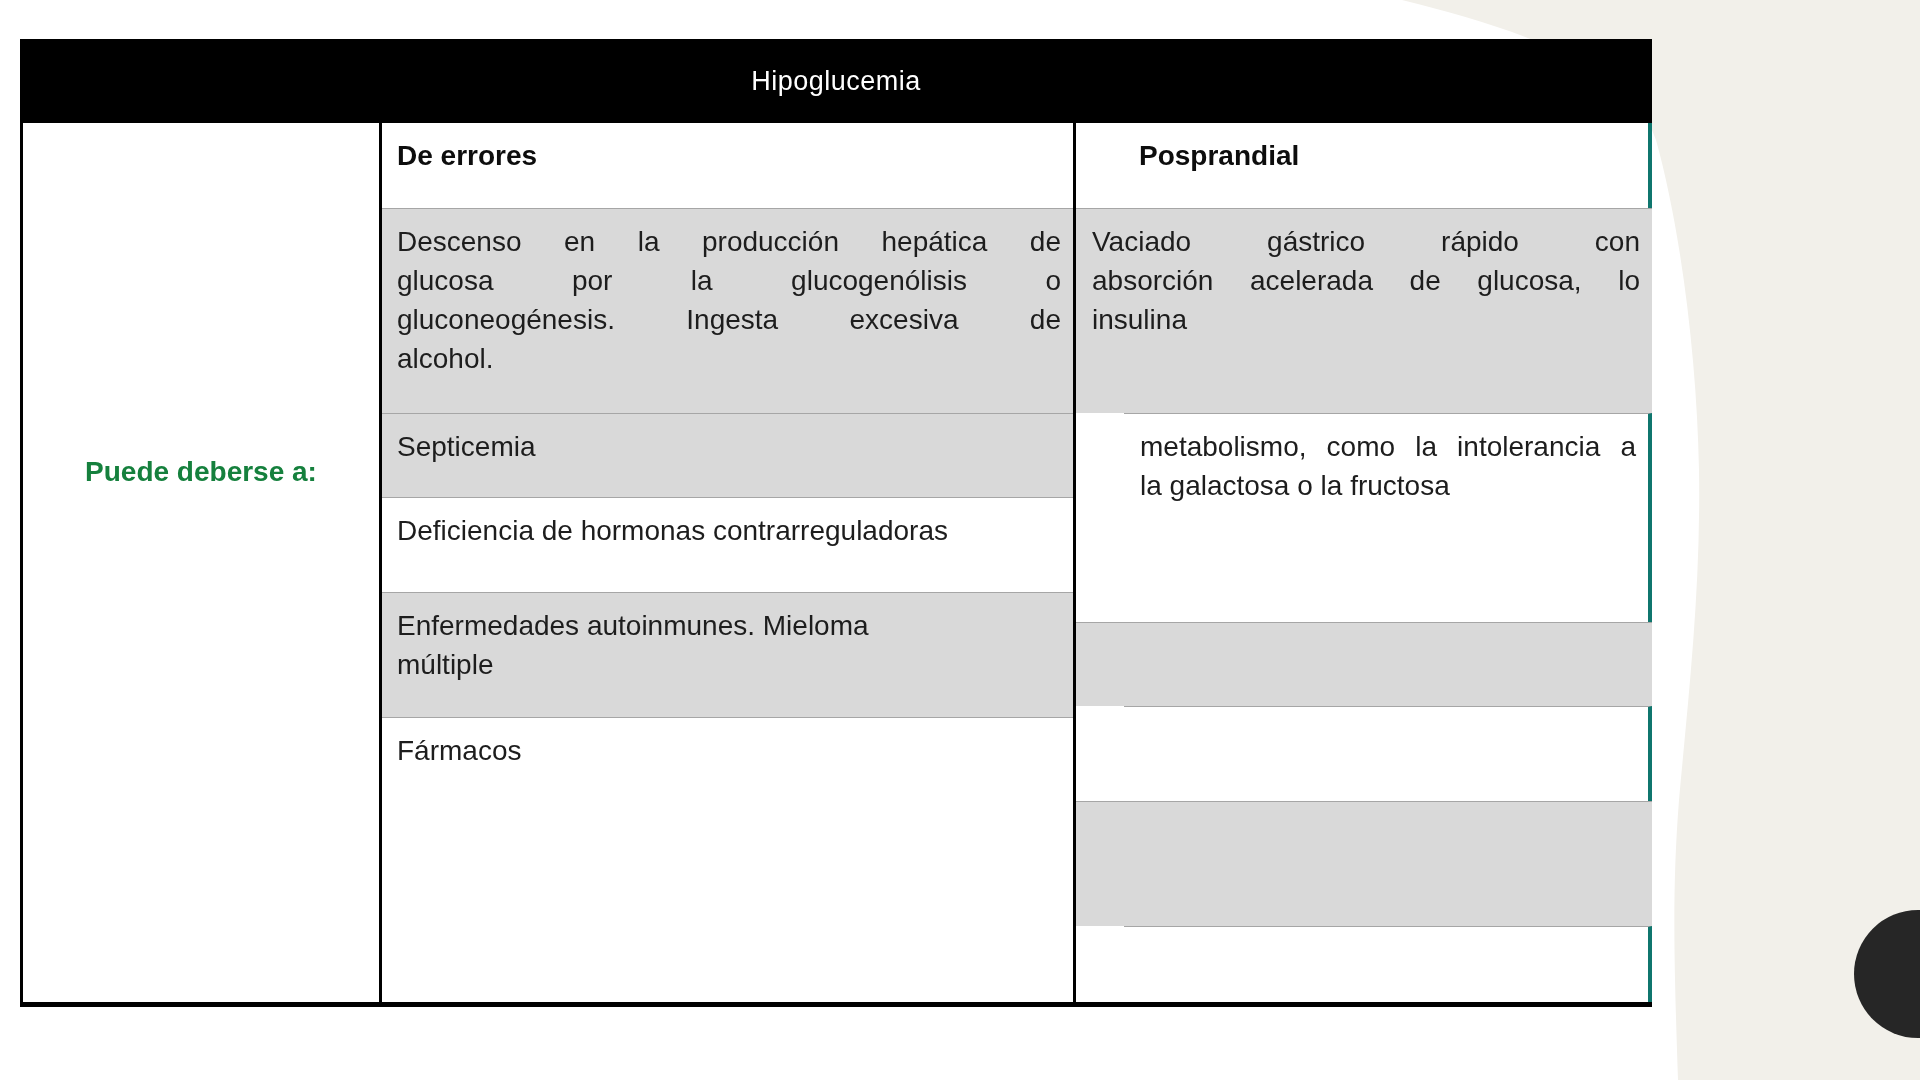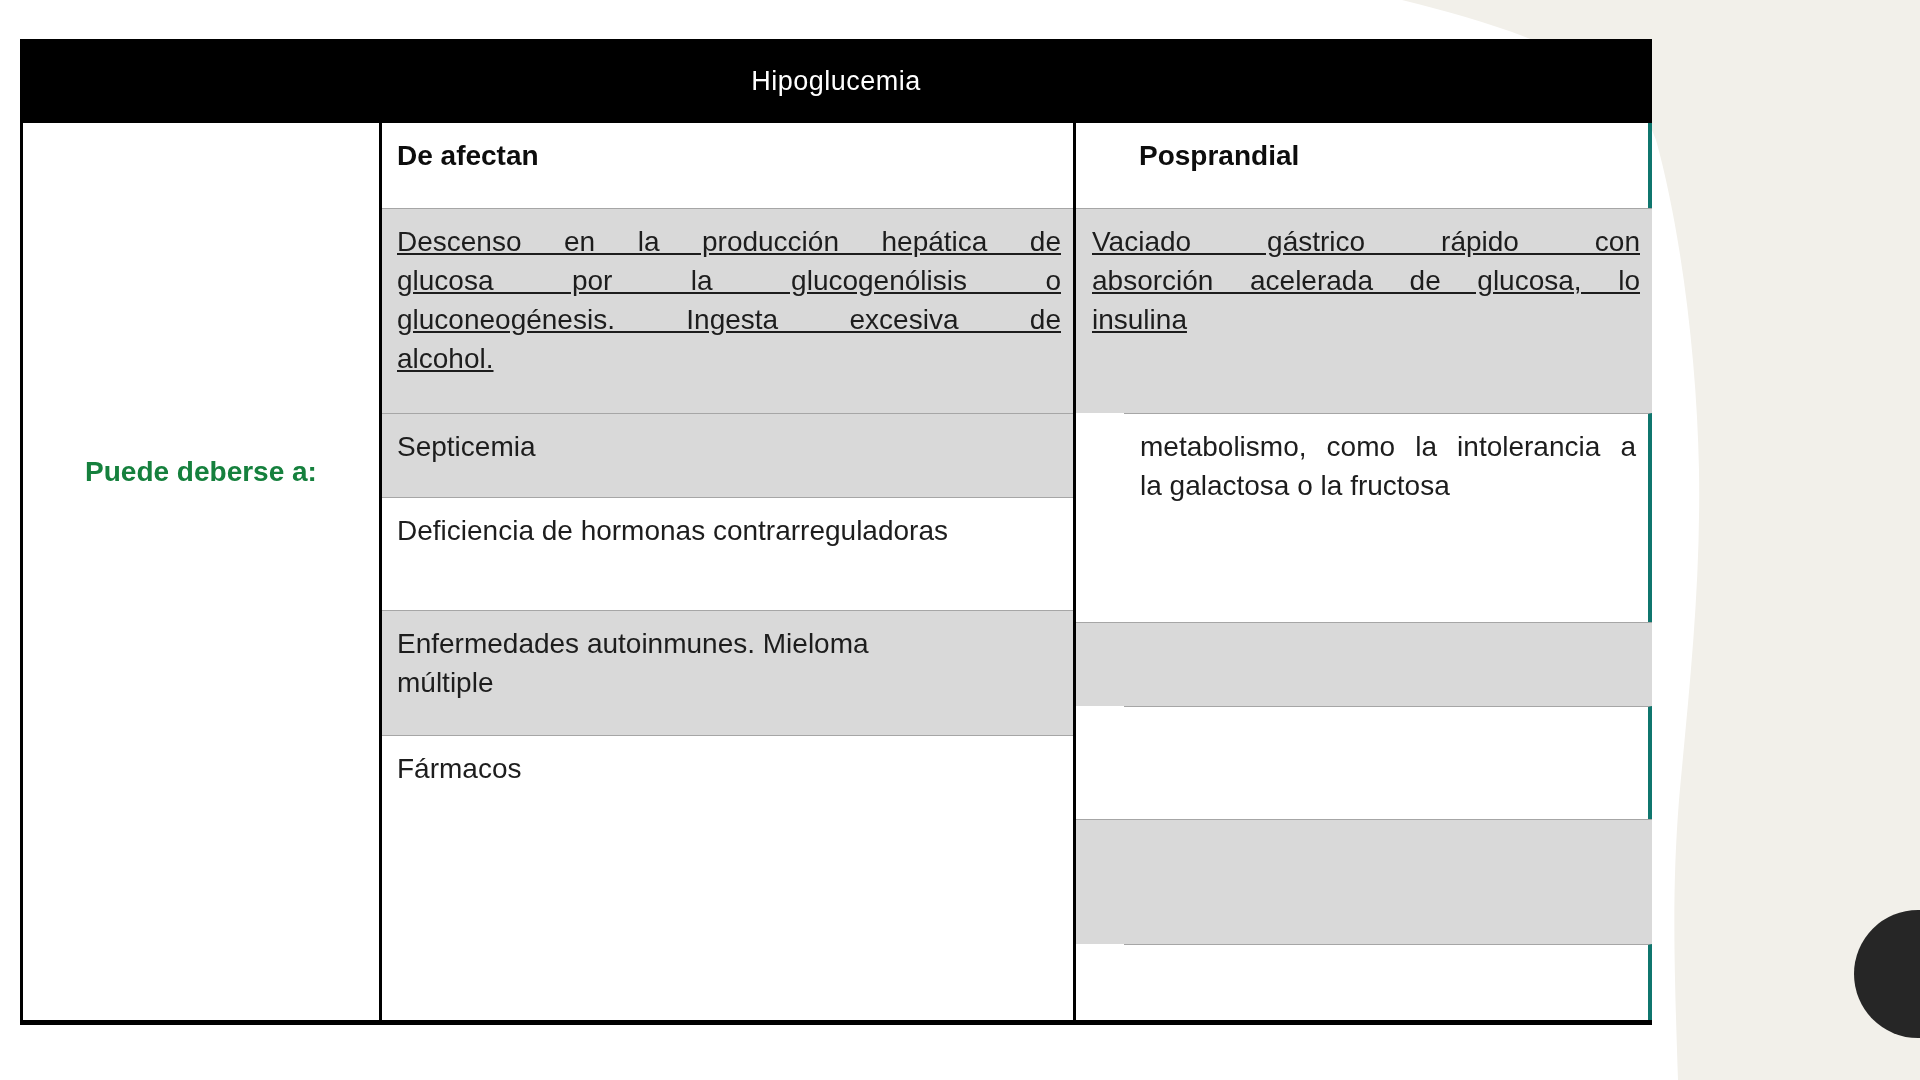--- a/index.html
+++ b/index.html
@@ -13,22 +13,22 @@
             align-items:center;justify-content:center;font-size:27px;letter-spacing:.5px;}
   .tbody{display:flex;border-bottom:5px solid #000000;background:#ffffff;}
   .col{display:flex;flex-direction:column;box-sizing:border-box;}
   .col1{width:362px;background:#ffffff;border-left:3px solid #000000;border-right:3px solid #000000;}
   .col2{width:694px;border-right:3px solid #000000;}
   .col3{width:576px;}
   .r{box-sizing:border-box;background:#ffffff;}
   .gray{background:#d9d9d9;}
   .sep{border-top:1px solid #a6a6a6;}
   .bR{border-right:4px solid #0f766e;margin-left:48px;}
-  .h-head{height:85px;} .h1{height:205px;text-decoration:underline;} .h2{height:209px;}
-  .h3{height:84px;}   .h4{height:113px;} .h5{height:125px;} .h6{height:76px;}
+  .h-head{height:85px;} .h1{height:205px;} .h2{height:209px;}
+  .h3{height:84px;}   .h4{height:95px;} .h5{height:125px;} .h6{height:76px;}
 
   .hdr{font-weight:bold;font-size:28px;color:#0d0d0d;padding:17px 12px 0 15px;}
   .cellpad2{padding:13px 12px 0 15px;}
   .cellpad3{padding:13px 12px 0 16px;}
   .txt{font-size:28px;line-height:39px;color:#1d1d1d;}
   .line{text-align:justify;text-align-last:justify;}
   .last,.plain{text-align:left;}
   .side-label{font-weight:bold;font-size:28px;color:#15803d;text-align:center;padding-top:287px;margin-top:46px;}
 </style>
 </head>
@@ -52,21 +52,21 @@
       <span>Hipoglucemia</span>
     </div>
 
     <div class="tbody">
 
       <div class="col col1">
         <div class="side-label">Puede deberse a:</div>
       </div>
 
       <div class="col col2">
-        <div class="r h-head hdr">De afectan</div>
+        <div class="r h-head hdr">De errores</div>
 
         <div class="r h1 gray sep cellpad2 txt">
           <div class="line">Descenso en la producción hepática de</div>
           <div class="line">glucosa por la glucogenólisis o</div>
           <div class="line">gluconeogénesis. Ingesta excesiva de</div>
           <div class="last">alcohol.</div>
         </div>
 
 
         <div class="r h3 gray sep cellpad2 txt">

